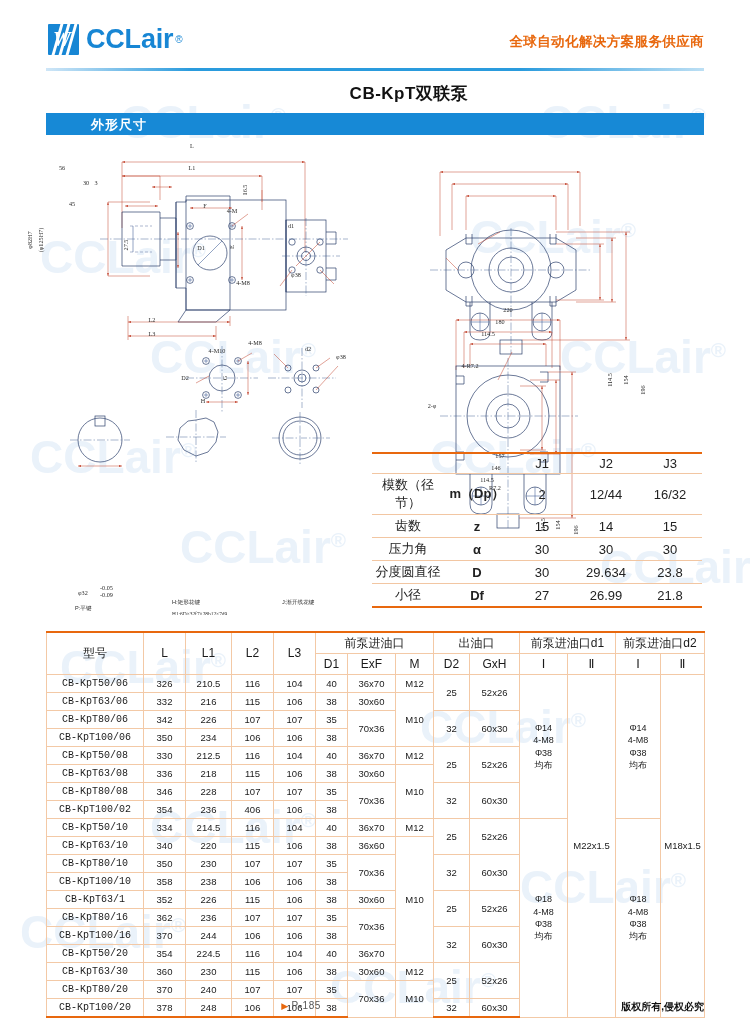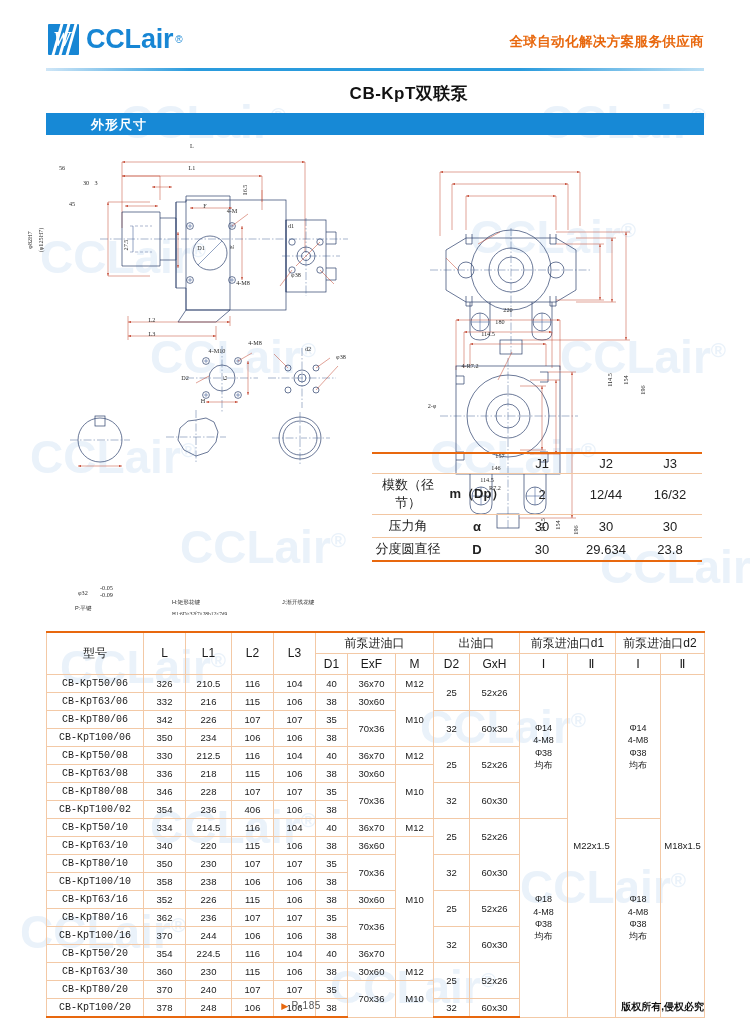--- a/index.html
+++ b/index.html
@@ -489,32 +489,46 @@
           <td class="v">J3</td>
         </tr>
         <tr>
           <td class="lbl">模数（径节）</td>
           <td class="sym">m（Dp）</td>
           <td class="v">2</td>
           <td class="v">12/44</td>
           <td class="v">16/32</td>
         </tr>
         <tr>
+          <td class="lbl">齿数</td>
+          <td class="sym">z</td>
+          <td class="v">15</td>
+          <td class="v">14</td>
+          <td class="v">15</td>
+        </tr>
+        <tr>
           <td class="lbl">压力角</td>
           <td class="sym">α</td>
           <td class="v">30</td>
           <td class="v">30</td>
           <td class="v">30</td>
         </tr>
         <tr>
           <td class="lbl">分度圆直径</td>
           <td class="sym">D</td>
           <td class="v">30</td>
           <td class="v">29.634</td>
           <td class="v">23.8</td>
+        </tr>
+        <tr>
+          <td class="lbl">小径</td>
+          <td class="sym">Df</td>
+          <td class="v">27</td>
+          <td class="v">26.99</td>
+          <td class="v">21.8</td>
         </tr>
       </tbody>
   </table>
 
   <div class="spec-wrap">
     <table class="spec">
       <colgroup>
         <col style="width:97px">
           <col style="width:42px">
           <col style="width:46px">
@@ -678,21 +692,21 @@
           </tr>
           <tr>
             <td class="model">CB-KpT100/10</td>
             <td>358</td>
             <td>238</td>
             <td>106</td>
             <td>106</td>
             <td>38</td>
           </tr>
           <tr>
-            <td class="model">CB-KpT63/16</td>
+            <td class="model">CB-KpT63/1</td>
             <td>352</td>
             <td>226</td>
             <td>115</td>
             <td>106</td>
             <td>38</td>
             <td>30x60</td>
             <td rowspan="2">25</td>
             <td rowspan="2">52x26</td>
           </tr>
           <tr>

